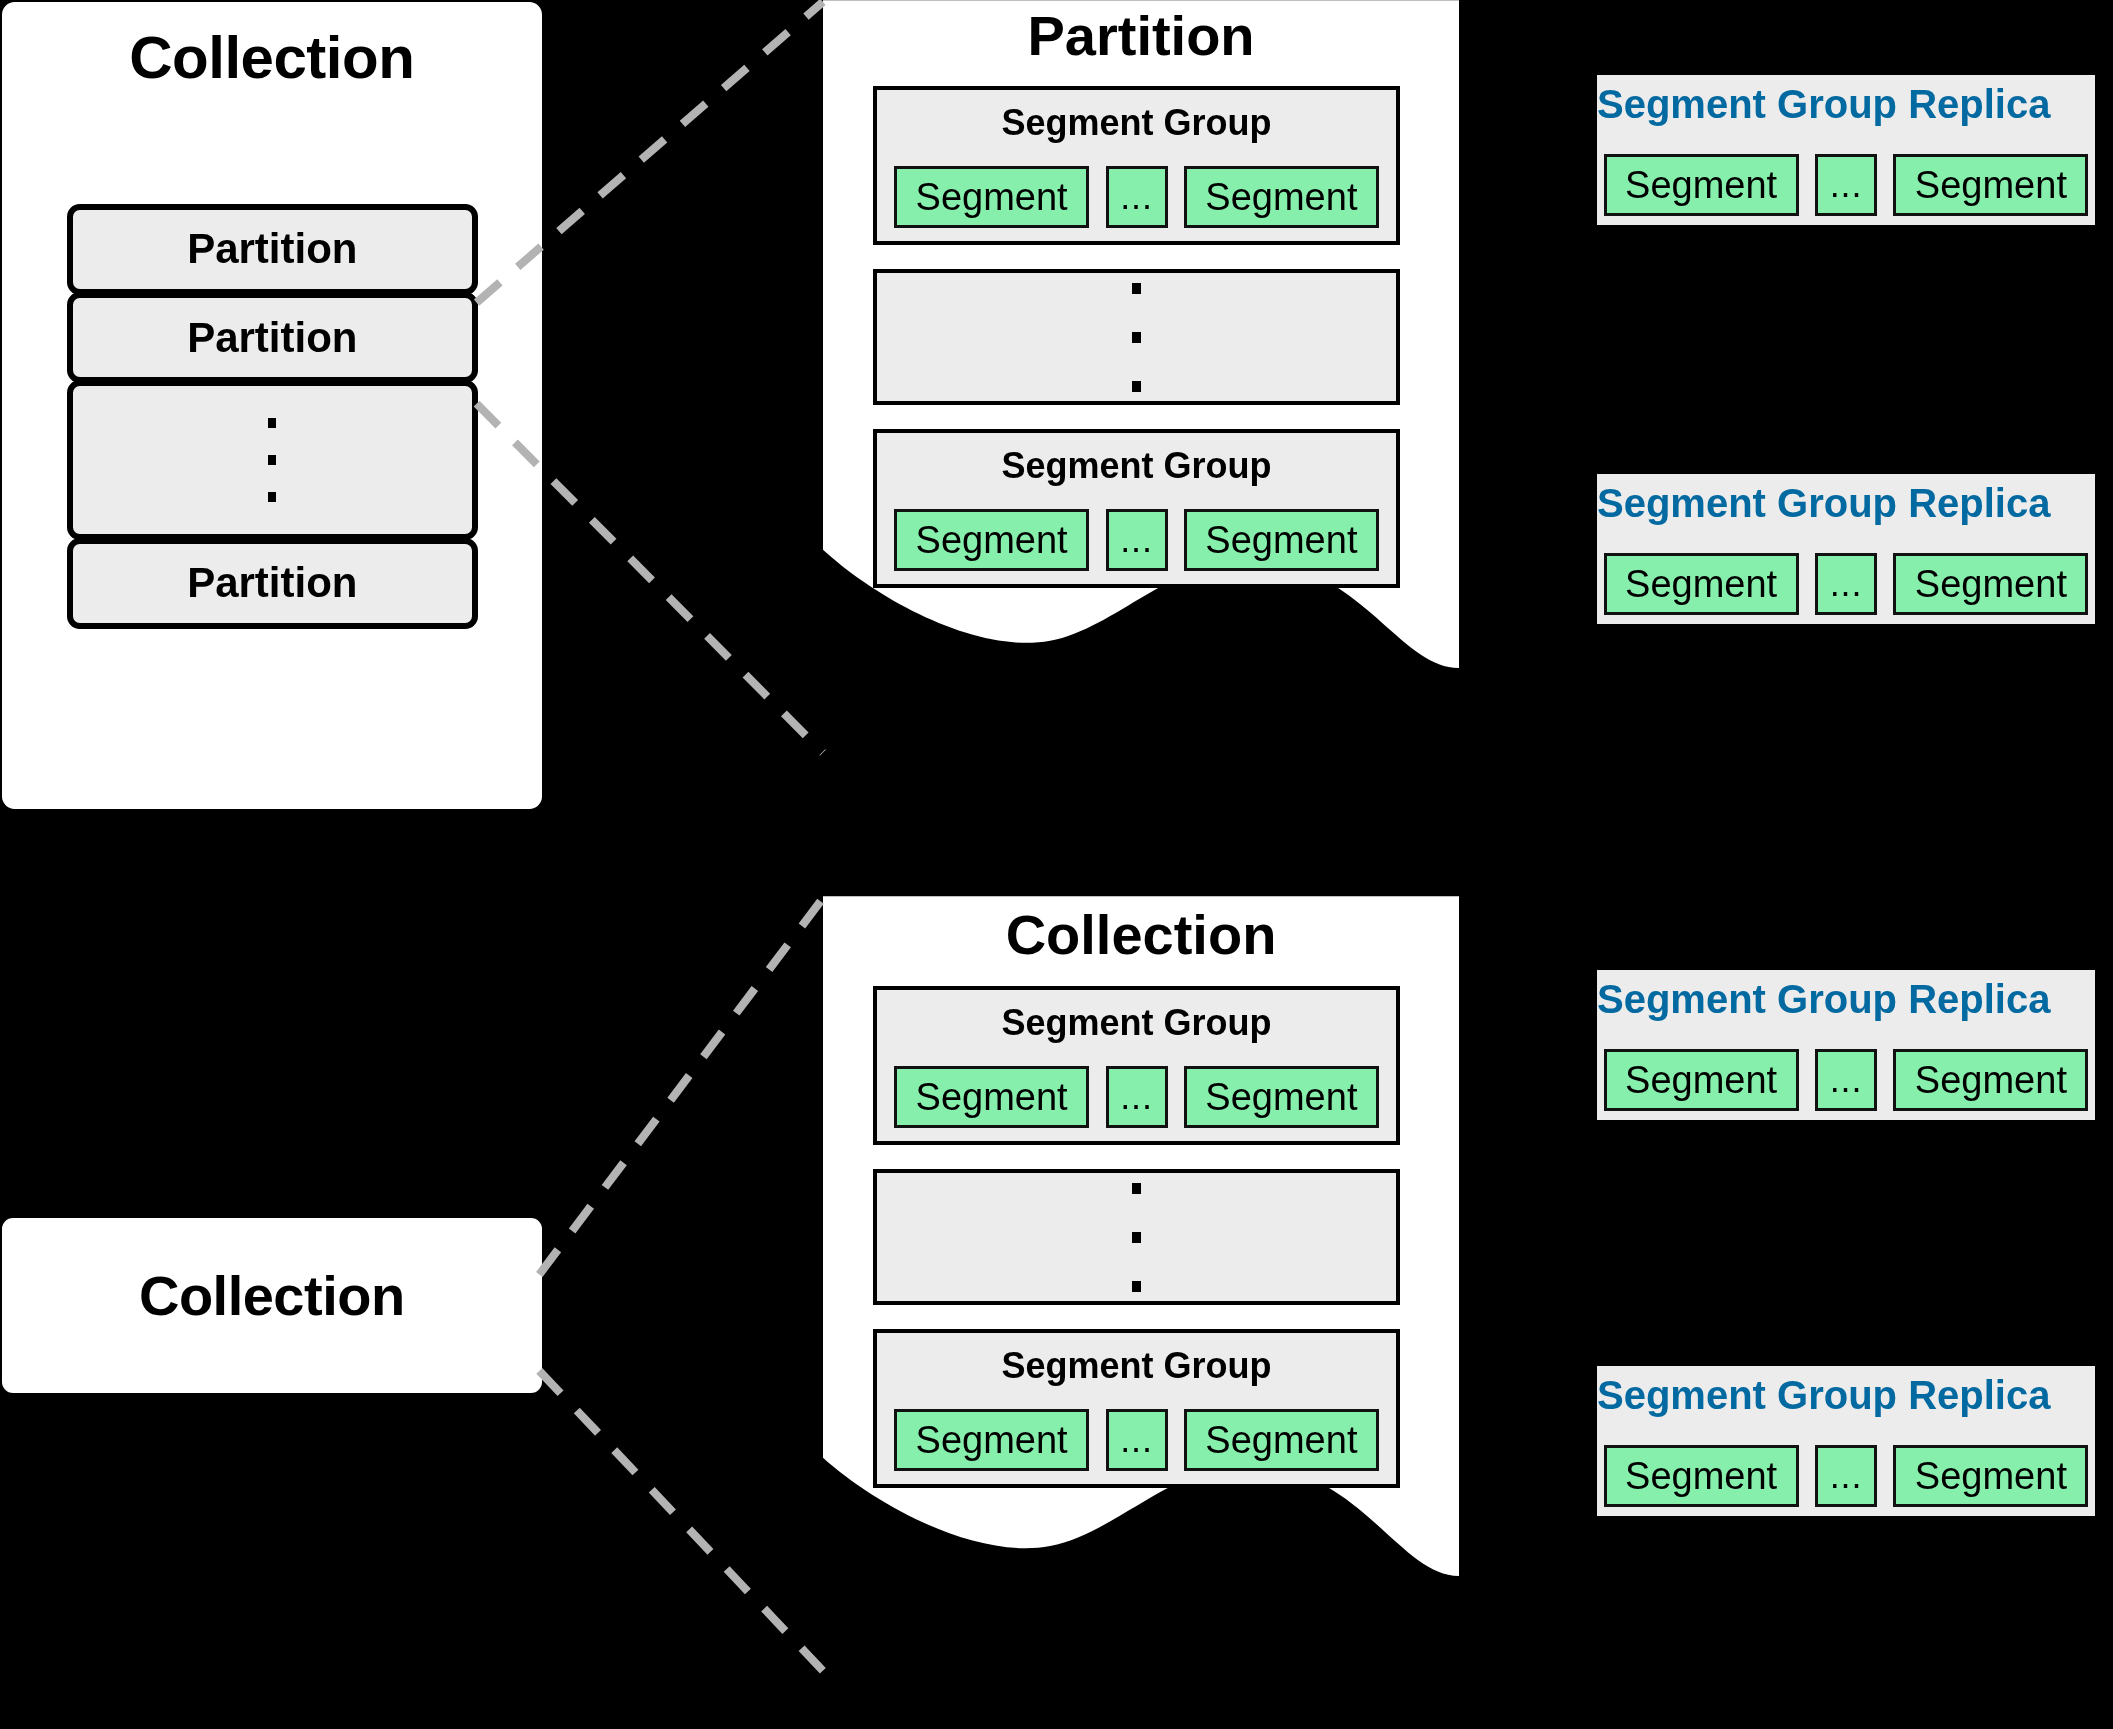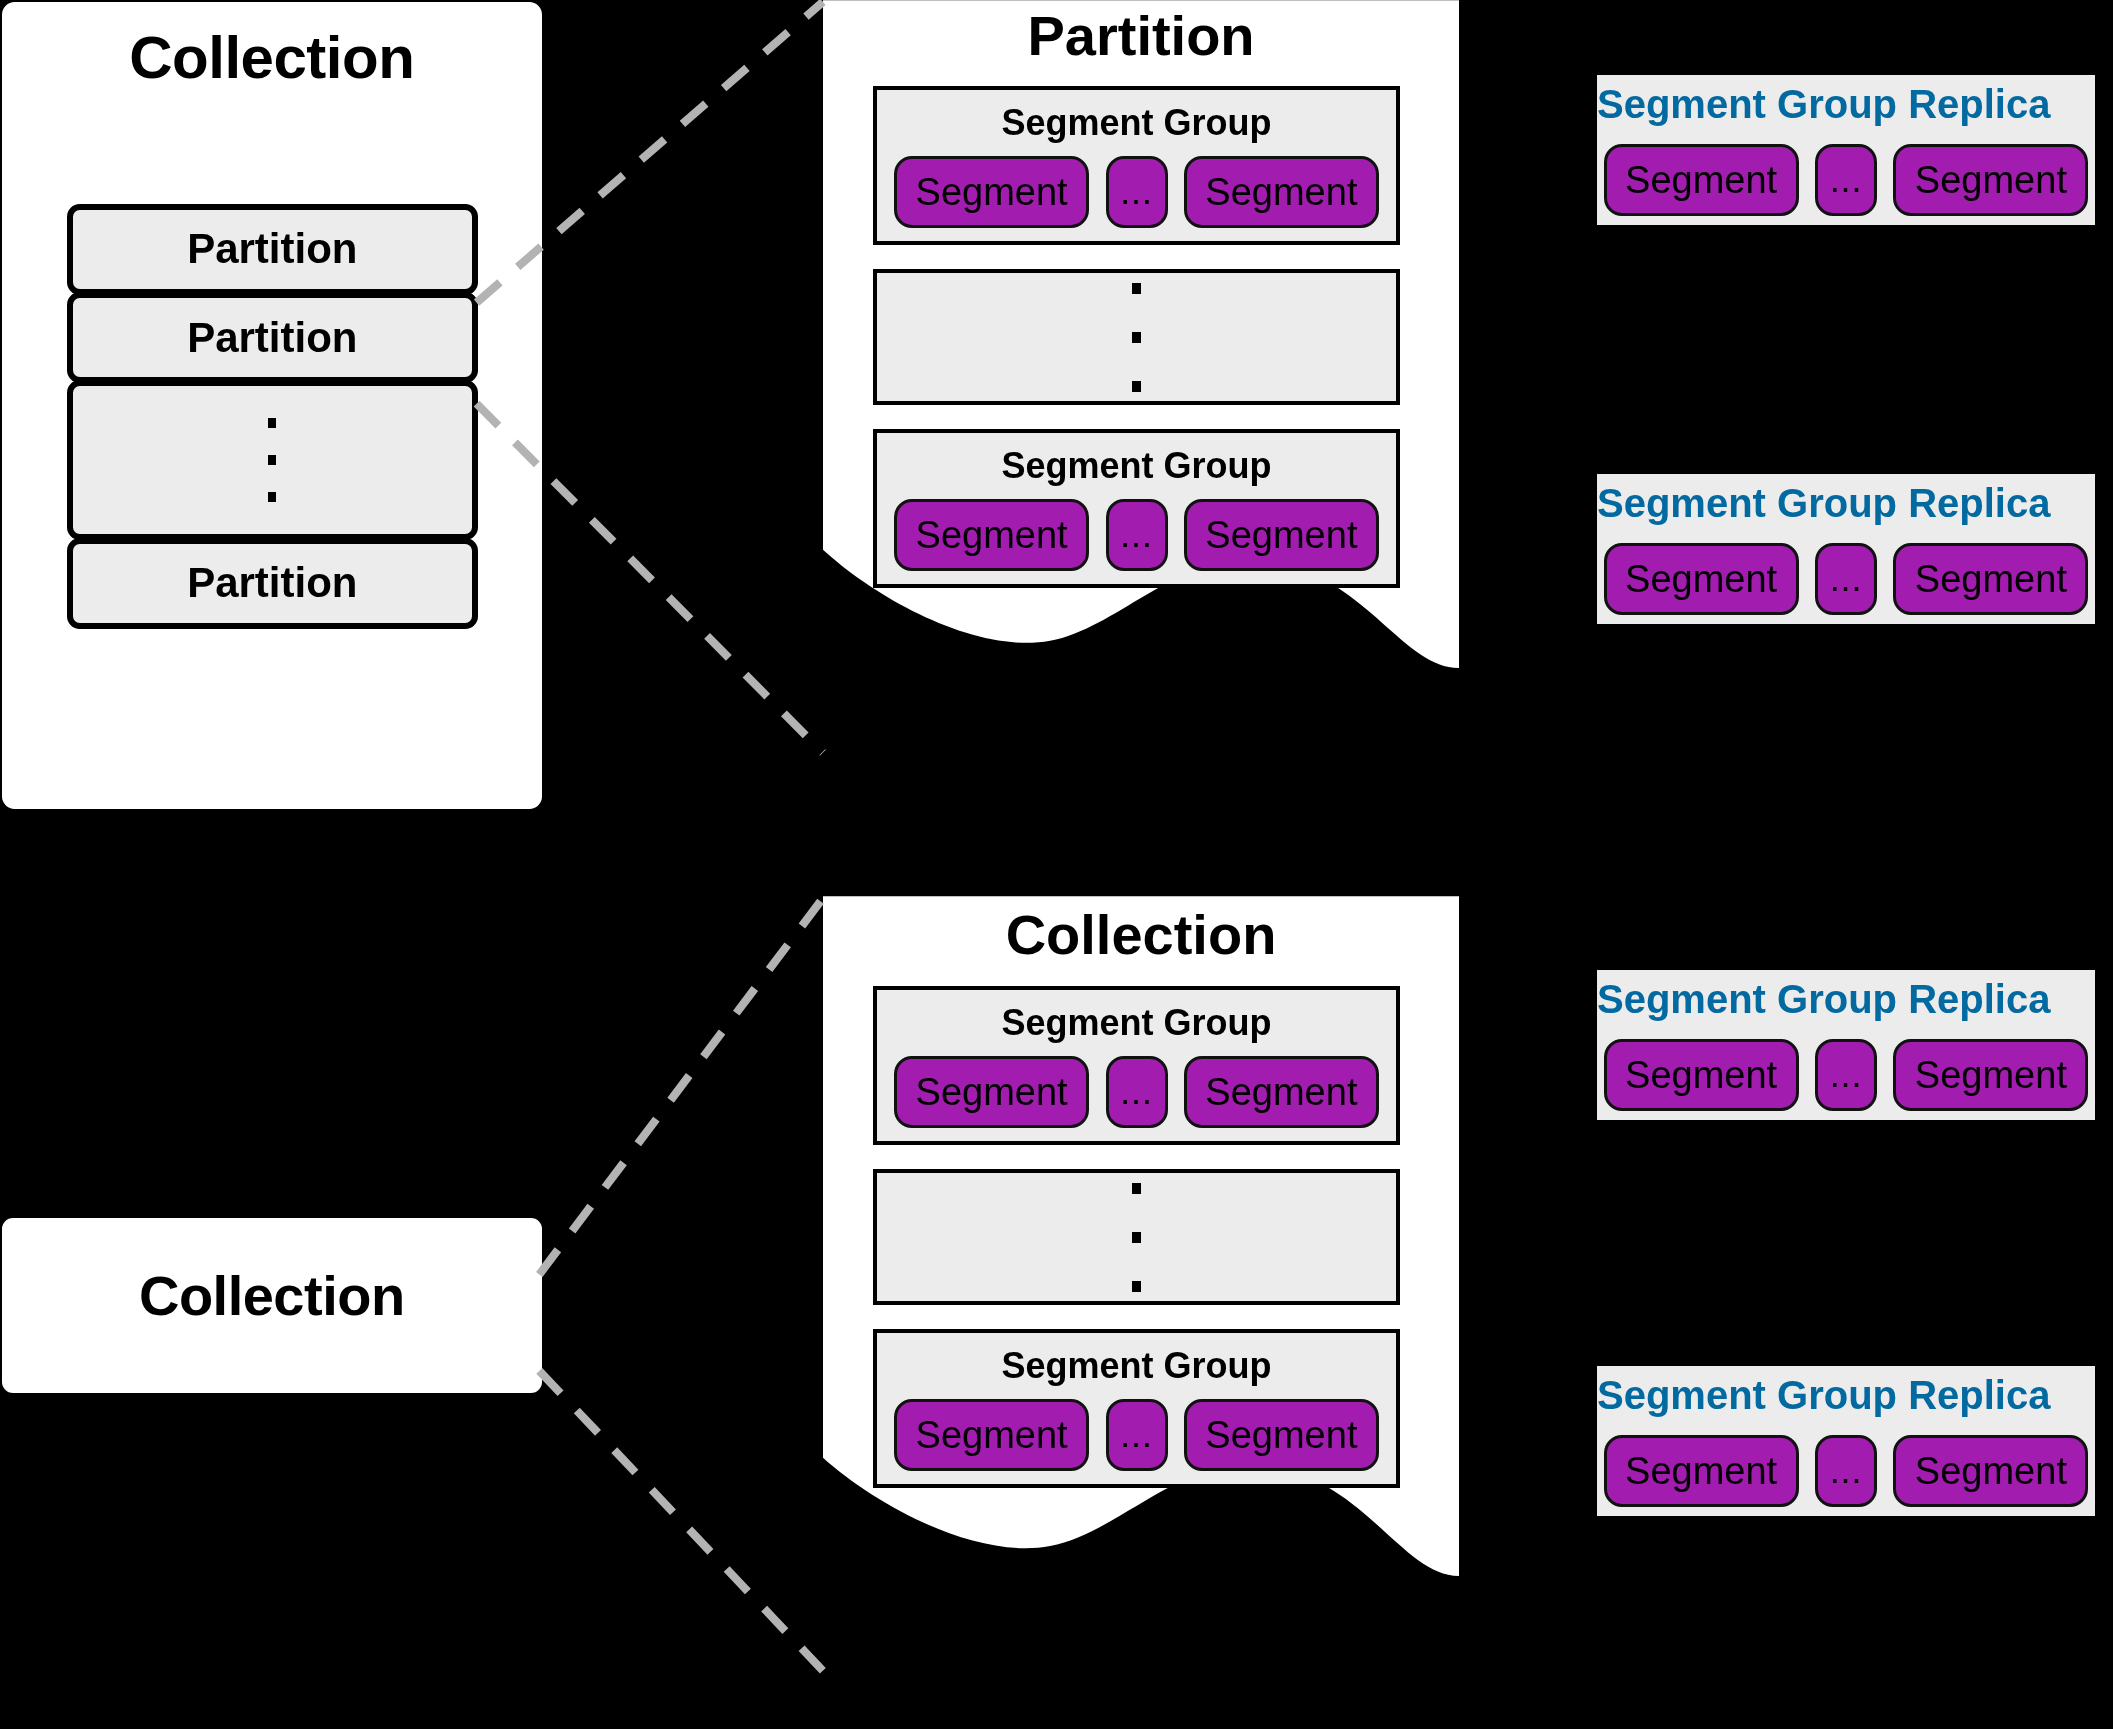--- a/index.html
+++ b/index.html
@@ -74,22 +74,22 @@
   }
   .sg-title{
     position:absolute;top:11px;left:0;width:100%;text-align:center;
     font-size:36px;font-weight:bold;color:#000;line-height:44px;white-space:nowrap;
   }
   .seg-row{
     position:absolute;left:0;bottom:12.7px;width:100%;
     display:flex;align-items:center;justify-content:center;gap:16.4px;
   }
   .seg{
-    background:#a21caf;border:3.6px solid #111;border-radius:18px;box-sizing:border-box;
-    height:72px;display:flex;align-items:center;justify-content:center;
+    background:#86efac;border:3.6px solid #111;border-radius:0;box-sizing:border-box;
+    height:62px;display:flex;align-items:center;justify-content:center;
     font-size:38px;color:#000;line-height:40px;padding:0 9px;white-space:nowrap;
     font-weight:normal;
   }
   .seg.wide{width:195px;}
   .seg.ell{width:62px;font-size:36px;letter-spacing:0.9px;}
 
   .sg-dots{
     position:absolute;background:#ececec;border:4.5px solid #000;box-sizing:border-box;
     display:flex;flex-direction:column;align-items:center;justify-content:center;gap:38px;
   }

